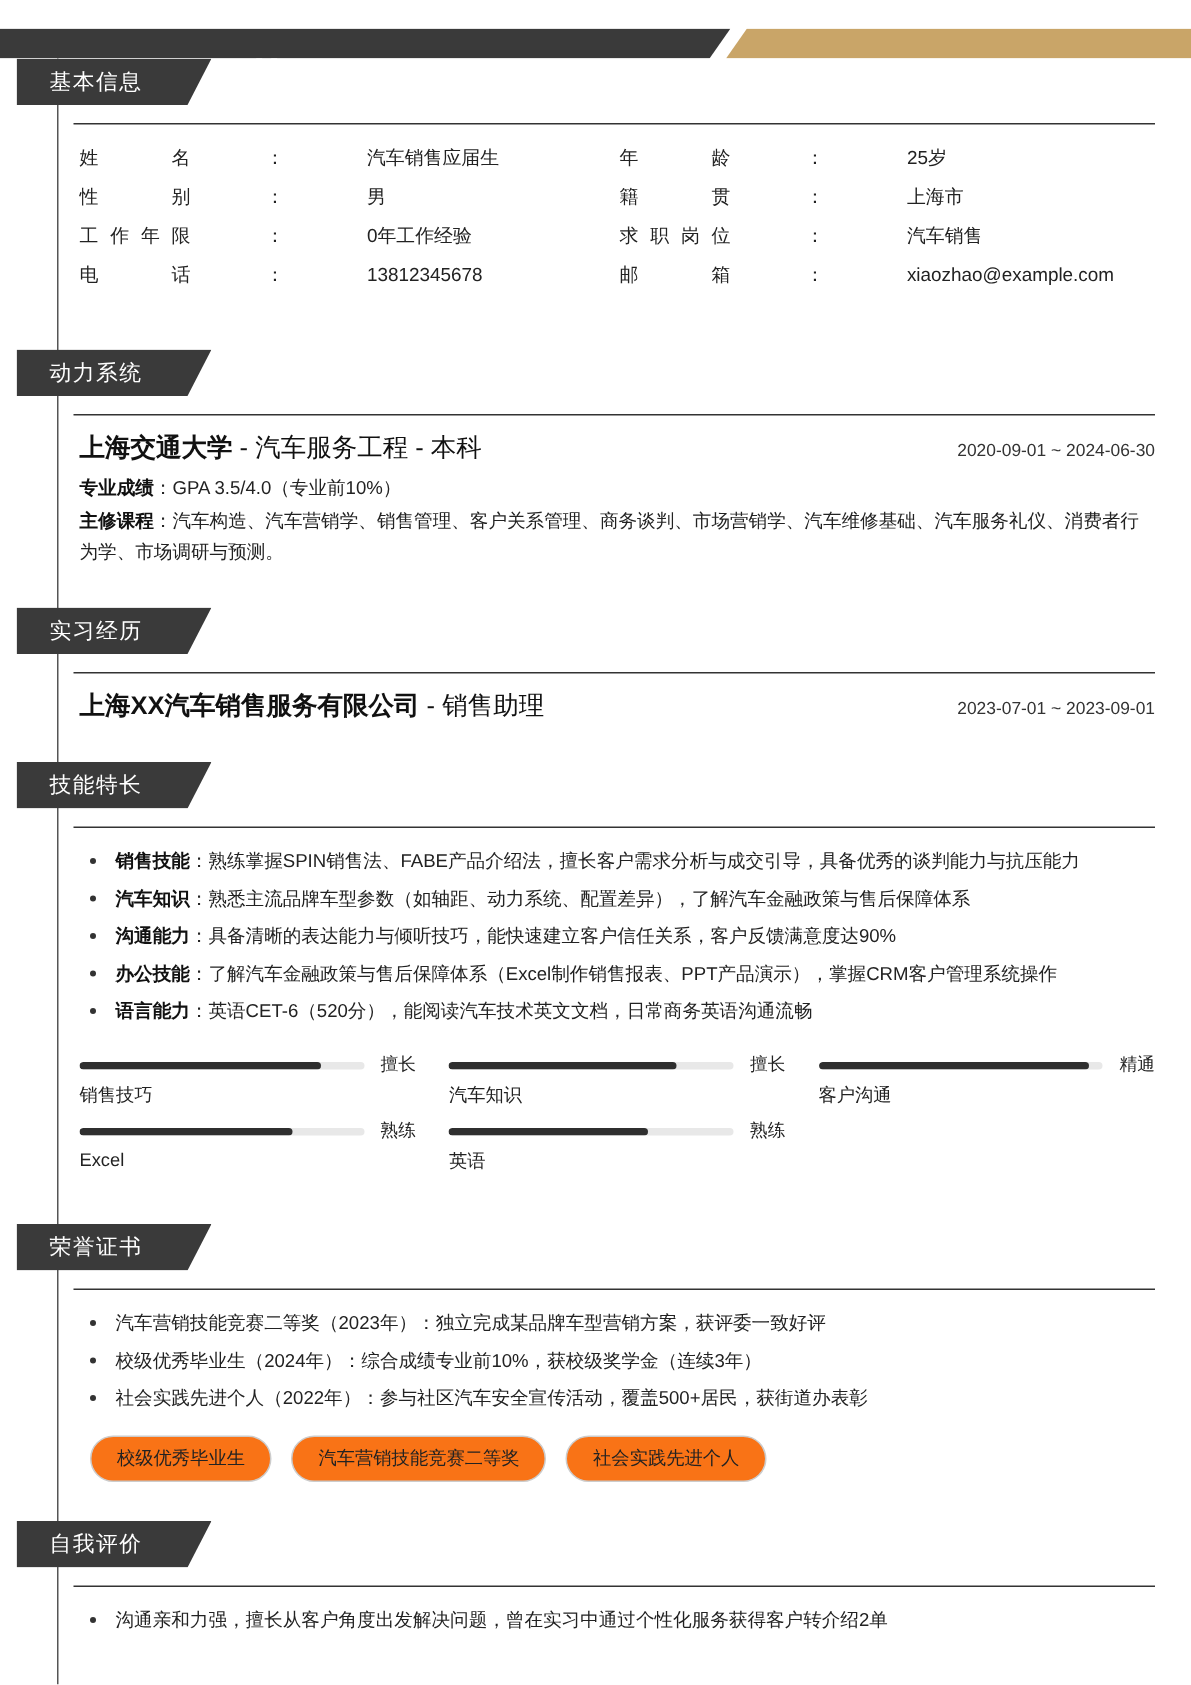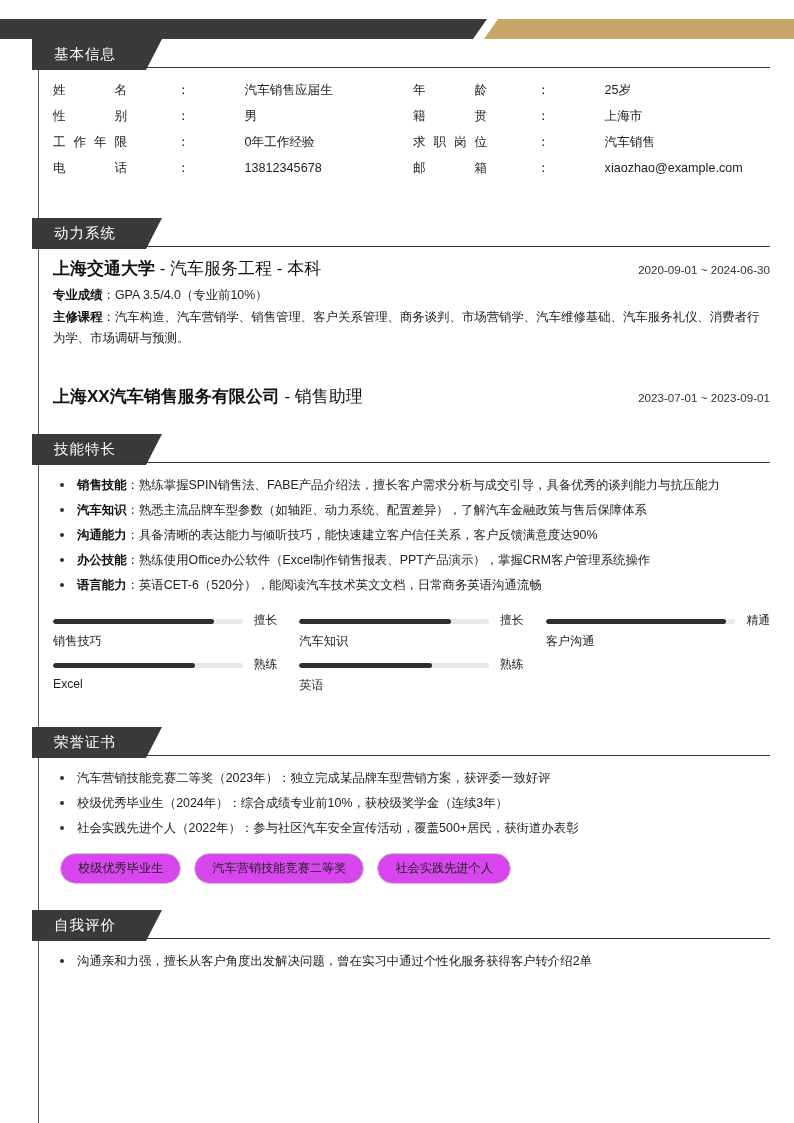--- a/index.html
+++ b/index.html
@@ -56,22 +56,22 @@
     position: absolute;
     top: 0; left: 0;
     width: 794px;
   }
 
   
   .section { position: relative; }
 
   .sec-head {
     position: relative;
-    height: 29px;
-    margin-left: 32px;
+    height: 44px;
+    margin-left: 11px;
     margin-bottom: 0;
   }
   .sec-head .badge {
     position: absolute;
     top: 0; left: 0;
     height: 31px;
     background: #3a3a3a;
     padding: 0 46px 0 22px;
     display: flex;
     align-items: center;
@@ -228,21 +228,21 @@
     gap: 13px;
     margin-top: 12px;
     padding-left: 7px;
   }
   .tag {
     border: 1px solid #cccccc;
     border-radius: 16px;
     padding: 6px 17px;
     font-size: 12.2px;
     color: #222222;
-    background: #d946ef;
+    background: #f97316;
     white-space: nowrap;
   }
 
   .sp-basic   { margin-top: 39px; }
   .sp-edu     { margin-top: 32px; }
   .sp-intern  { margin-top: 26px; }
   .sp-skill   { margin-top: 26px; }
   .sp-honor   { margin-top: 27px; }
   .sp-self    { margin-top: 26px; }
 </style>
@@ -326,20 +326,28 @@
       <div class="entry-head">
         <div class="entry-title"><span>上海交通大学</span><span class="light"> - 汽车服务工程 - 本科</span></div>
         <div class="entry-date">2020-09-01 ~ 2024-06-30</div>
       </div>
       <div class="entry-meta"><b>专业成绩</b>：<span>GPA 3.5/4.0（专业前10%）</span></div>
       <div class="entry-meta"><b>主修课程</b>：<span>汽车构造、汽车营销学、销售管理、客户关系管理、商务谈判、市场营销学、汽车维修基础、汽车服务礼仪、消费者行为学、市场调研与预测。</span></div>
     </div>
   </div>
 
   <div class="section sp-intern">
+    <div class="sec-head">
+      <div class="badge">
+        <span class="title">实习经历</span>
+      </div>
+      <div class="slash" style="left:152px;"></div>
+      <div class="slash" style="left:162px;"></div>
+      <div class="sec-rule"></div>
+    </div>
     <div class="sec-body">
       <div class="entry-head">
         <div class="entry-title"><span>上海XX汽车销售服务有限公司</span><span class="light"> - 销售助理</span></div>
         <div class="entry-date">2023-07-01 ~ 2023-09-01</div>
       </div>
     </div>
   </div>
 
   <div class="section sp-skill">
     <div class="sec-head">
@@ -348,21 +356,21 @@
       </div>
       <div class="slash" style="left:152px;"></div>
       <div class="slash" style="left:162px;"></div>
       <div class="sec-rule"></div>
     </div>
     <div class="sec-body">
       <ul class="bullets">
         <li><b>销售技能</b><span>：熟练掌握SPIN销售法、FABE产品介绍法，擅长客户需求分析与成交引导，具备优秀的谈判能力与抗压能力</span></li>
         <li><b>汽车知识</b><span>：熟悉主流品牌车型参数（如轴距、动力系统、配置差异），了解汽车金融政策与售后保障体系</span></li>
         <li><b>沟通能力</b><span>：具备清晰的表达能力与倾听技巧，能快速建立客户信任关系，客户反馈满意度达90%</span></li>
-        <li><b>办公技能</b><span>：熟练使用Office办公软件（Excel制作销售报表、PPT产品演示），掌握CRM客户管理系统操作</span></li>
+        <li><b>办公技能</b><span>：了解汽车金融政策与售后保障体系（Excel制作销售报表、PPT产品演示），掌握CRM客户管理系统操作</span></li>
         <li><b>语言能力</b><span>：英语CET-6（520分），能阅读汽车技术英文文档，日常商务英语沟通流畅</span></li>
       </ul>
 
       <div class="bars">
         <div class="bar-cell">
           <div class="bar-line">
             <div class="bar-track">
               <div class="bar-fill" style="width: 85%;"></div>
             </div>
             <span class="bar-level">擅长</span>

